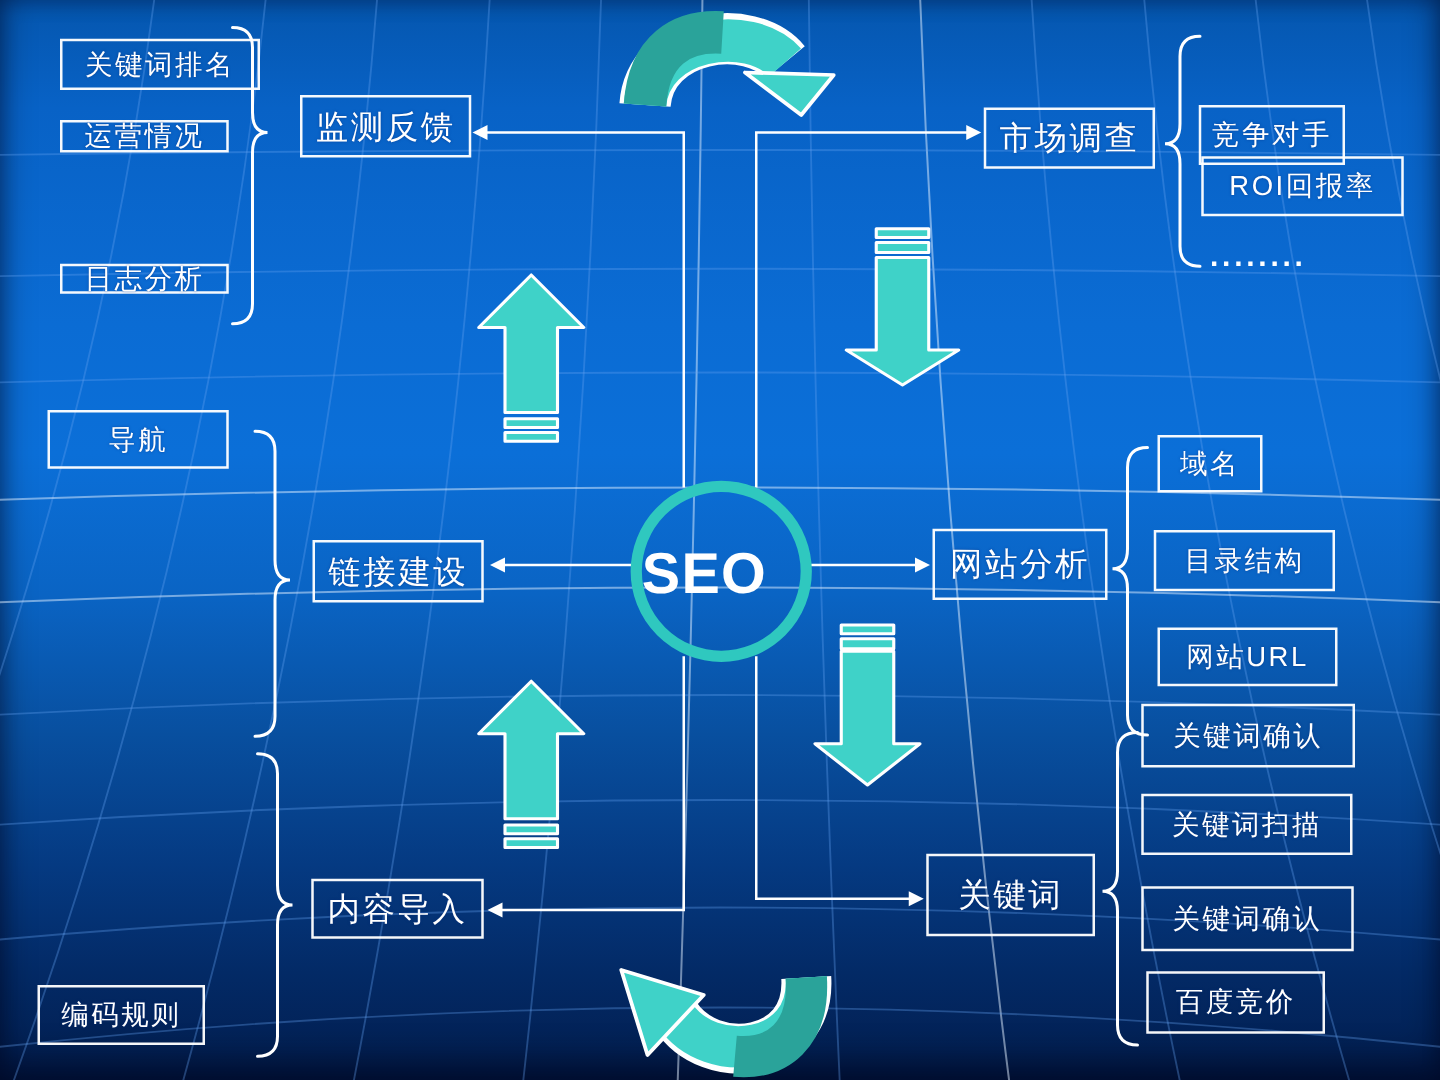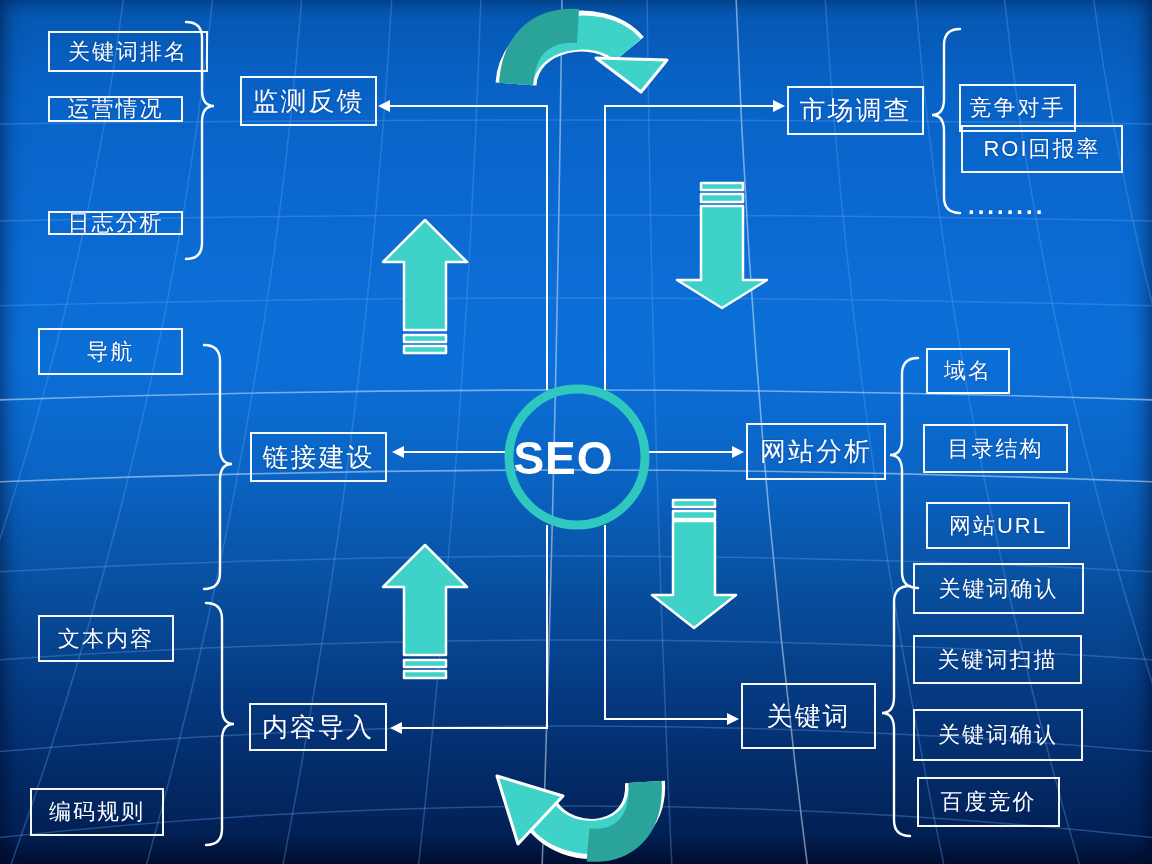--- a/index.html
+++ b/index.html
@@ -135,21 +135,20 @@
   <div id="seo-label">SEO</div>
 
   <div class="box sm" style="left:48px;top:31px;width:160px;height:41px">关键词排名</div>
   <div class="box sm" style="left:48px;top:96px;width:135px;height:26px">运营情况</div>
   <div class="box sm" style="left:48px;top:211px;width:135px;height:24px">日志分析</div>
   <div class="box lg" style="left:240px;top:76px;width:137px;height:50px">监测反馈</div>
 
   <div class="box sm" style="left:38px;top:328px;width:145px;height:47px">导航</div>
   <div class="box lg" style="left:250px;top:432px;width:137px;height:50px">链接建设</div>
 
-  <div class="box sm" style="left:38px;top:615px;width:136px;height:47px">文本内容</div>
   <div class="box sm" style="left:30px;top:788px;width:134px;height:48px">编码规则</div>
   <div class="box lg" style="left:249px;top:703px;width:138px;height:48px">内容导入</div>
 
   <div class="box lg" style="left:787px;top:86px;width:137px;height:49px">市场调查</div>
   <div class="box sm" style="left:959px;top:84px;width:117px;height:48px">竞争对手</div>
   <div class="box sm" style="left:961px;top:125px;width:162px;height:48px">ROI回报率</div>
   <div class="dots" style="left:968px;top:194px;">........</div>
 
   <div class="box lg" style="left:746px;top:423px;width:140px;height:57px">网站分析</div>
   <div class="box sm" style="left:926px;top:348px;width:84px;height:46px">域名</div>

